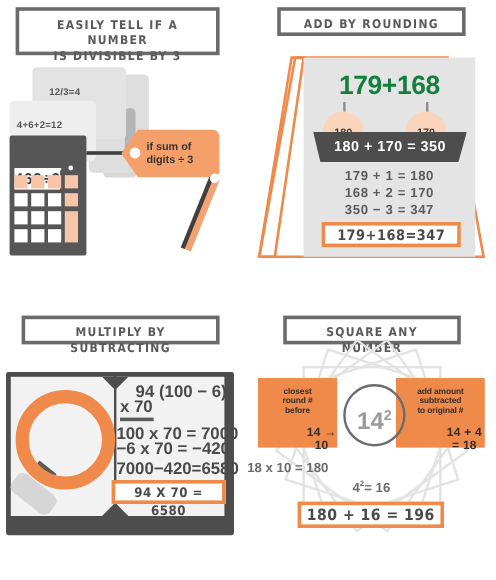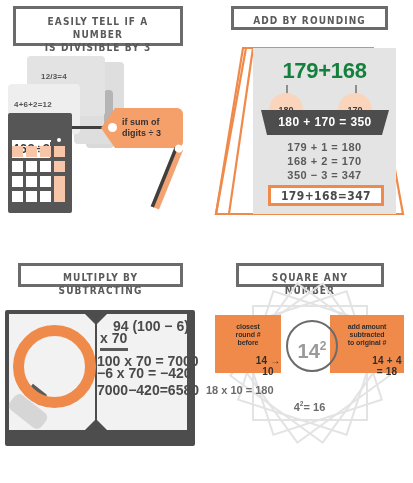--- a/index.html
+++ b/index.html
@@ -225,20 +225,21 @@
   <div class="mag-neck" style="left:27px;top:138px;width:18px;height:13px;transform:rotate(38deg);"></div>
   <div class="mag-ring" style="left:13px;top:75px;width:83px;height:83px;"></div>
 
   <div class="bookmath" style="left:113px;top:70px;">94 (100 − 6)</div>
   <div class="bookmath" style="left:100px;top:82px;">x 70</div>
   <div class="rule" style="left:100px;top:98px;width:28px;height:3px;"></div>
   <div class="bookmath" style="left:97px;top:105px;">100 x 70 = 7000</div>
   <div class="bookmath" style="left:97px;top:117px;">−6 x 70 = −420</div>
   <div class="bookmath" style="left:97px;top:134px;">7000−420=6580</div>
 
+  <div class="answer" style="left:93px;top:150px;width:95px;height:20px;line-height:15px;font-size:11px;">94 X 70 = 6580</div>
 </div>
 
 <div class="quad" id="q4">
 
   <div class="title-box" id="q4-title">
     <div>SQUARE ANY NUMBER</div>
   </div>
 
   <div class="burst" style="left:46px;top:55px;width:112px;height:112px;transform:rotate(0deg);"></div>
   <div class="burst" style="left:46px;top:55px;width:112px;height:112px;transform:rotate(18deg);"></div>
@@ -262,13 +263,14 @@
 
   <div class="circ14" style="left:80px;top:70px;width:48px;height:48px;line-height:48px;font-size:20px;">
     <span>14</span><sup>2</sup>
   </div>
 
   <div style="position:absolute;left:0;top:134px;width:207px;color:#6b6b6b;font-weight:bold;font-size:11px;font-family:'Liberation Sans',sans-serif;">18 x 10 = 180</div>
   <div style="position:absolute;left:0;top:150px;width:207px;text-align:center;color:#6b6b6b;font-weight:bold;font-size:11px;font-family:'Liberation Sans',sans-serif;">
     <span>4</span><sup>2</sup><span>= 16</span>
   </div>
 
+  <div class="answer" style="left:42px;top:168px;width:122px;height:22px;line-height:17px;font-size:13px;">180 + 16 = 196</div>
 </div>
 
 </body></html>

